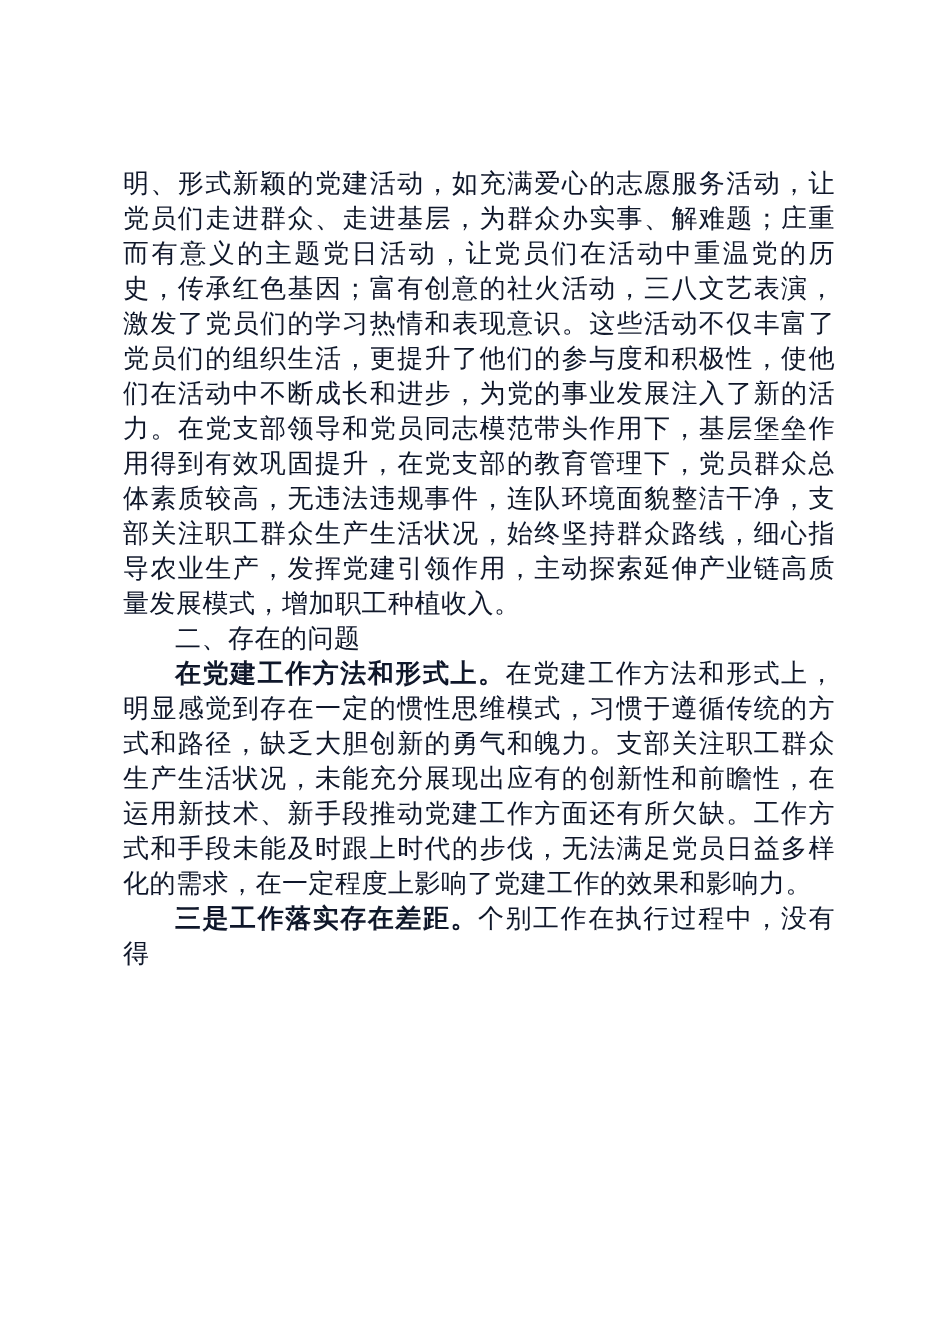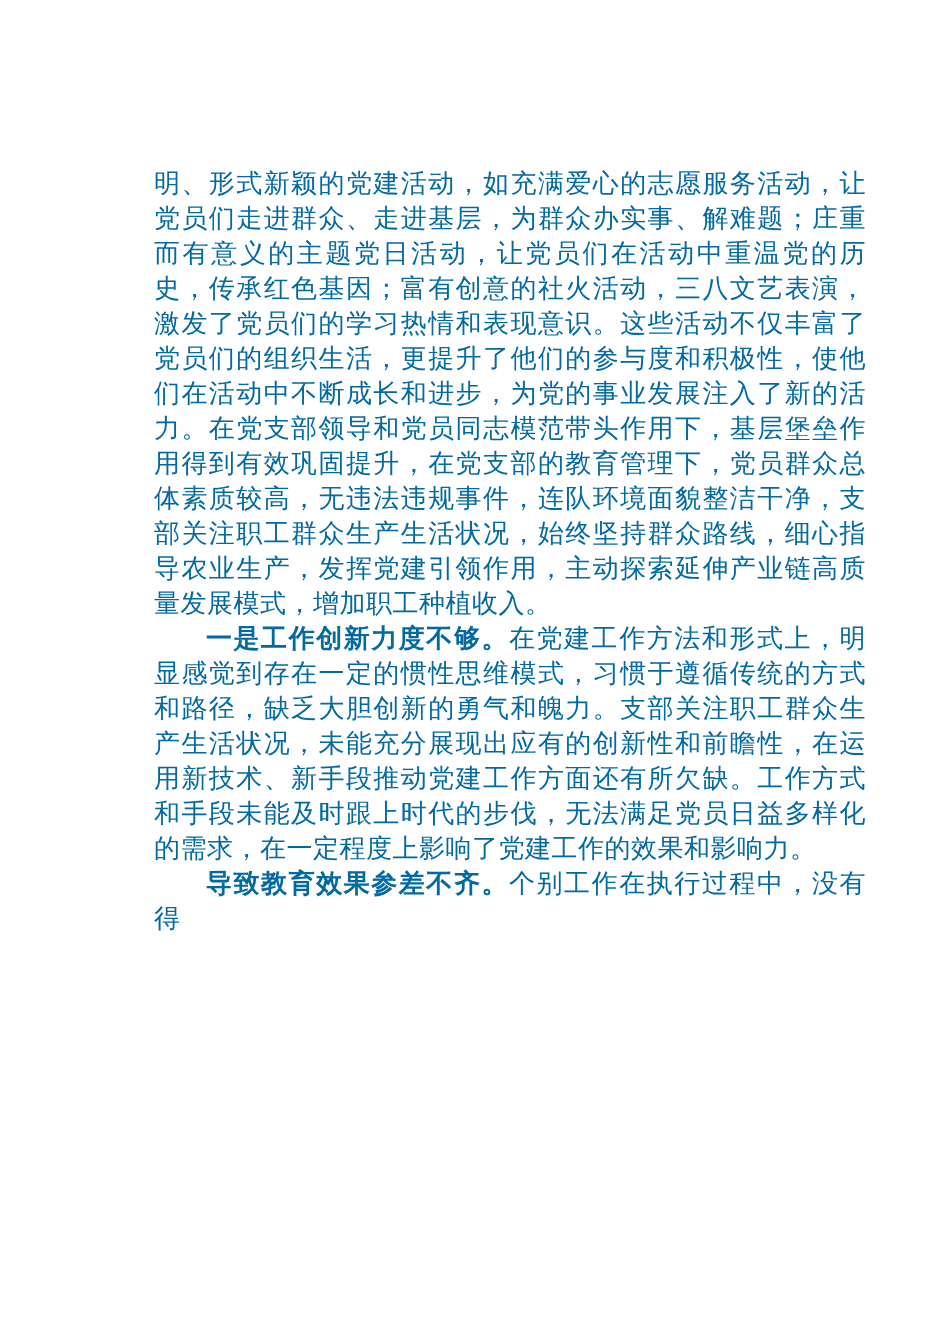--- a/index.html
+++ b/index.html
@@ -13,27 +13,26 @@
     height: 1344px;
     background: #ffffff;
     overflow: hidden;
     font-family: "Liberation Sans", sans-serif;
   }
   .doc-body {
     position: absolute;
     left: 123px;
     top: 166px;
     width: 712px;
-    color: #0369a1;
+    color: #0f172a;
     font-size: 26px;
     line-height: 35px;
     text-align: justify;
     text-justify: inter-ideograph;
     letter-spacing: 0.5px;
-    margin-left: 31px;
   }
   .para {
     margin: 0;
     padding: 0;
   }
   .para.indent {
     text-indent: 2em;
   }
   .run {
     font-weight: 400;
@@ -41,16 +40,17 @@
   .run.bold {
     font-weight: 700;
   }
 </style>
 </head>
 <body>
 
 <div class="page">
   <div class="doc-body">
       <p class="para"><span class="run">明、形式新颖的党建活动，如充满爱心的志愿服务活动，让党员们走进群众、走进基层，为群众办实事、解难题；庄重而有意义的主题党日活动，让党员们在活动中重温党的历史，传承红色基因；富有创意的社火活动，三八文艺表演，激发了党员们的学习热情和表现意识。这些活动不仅丰富了党员们的组织生活，更提升了他们的参与度和积极性，使他们在活动中不断成长和进步，为党的事业发展注入了新的活力。在党支部领导和党员同志模范带头作用下，基层堡垒作用得到有效巩固提升，在党支部的教育管理下，党员群众总体素质较高，无违法违规事件，连队环境面貌整洁干净，支部关注职工群众生产生活状况，始终坚持群众路线，细心指导农业生产，发挥党建引领作用，主动探索延伸产业链高质量发展模式，增加职工种植收入。</span></p>
-      <p class="para indent"><span class="run bold">一是工作创新力度不够。</span><span class="run">在党建工作方法和形式上，明显感觉到存在一定的惯性思维模式，习惯于遵循传统的方式和路径，缺乏大胆创新的勇气和魄力。支部关注职工群众生产生活状况，未能充分展现出应有的创新性和前瞻性，在运用新技术、新手段推动党建工作方面还有所欠缺。工作方式和手段未能及时跟上时代的步伐，无法满足党员日益多样化的需求，在一定程度上影响了党建工作的效果和影响力。</span></p>
-      <p class="para indent"><span class="run bold">导致教育效果参差不齐。</span><span class="run">个别工作在执行过程中，没有得</span></p>
+      <p class="para indent"><span class="run">二、存在的问题</span></p>
+      <p class="para indent"><span class="run bold">在党建工作方法和形式上。</span><span class="run">在党建工作方法和形式上，明显感觉到存在一定的惯性思维模式，习惯于遵循传统的方式和路径，缺乏大胆创新的勇气和魄力。支部关注职工群众生产生活状况，未能充分展现出应有的创新性和前瞻性，在运用新技术、新手段推动党建工作方面还有所欠缺。工作方式和手段未能及时跟上时代的步伐，无法满足党员日益多样化的需求，在一定程度上影响了党建工作的效果和影响力。</span></p>
+      <p class="para indent"><span class="run bold">三是工作落实存在差距。</span><span class="run">个别工作在执行过程中，没有得</span></p>
     </div>
 </div>
 
 </body></html>

